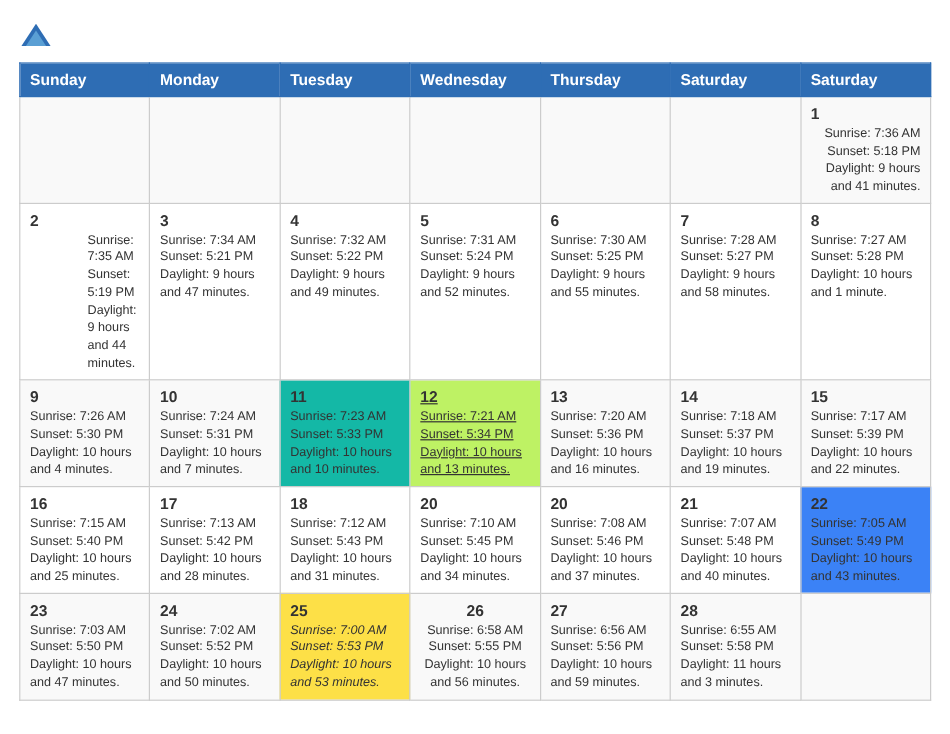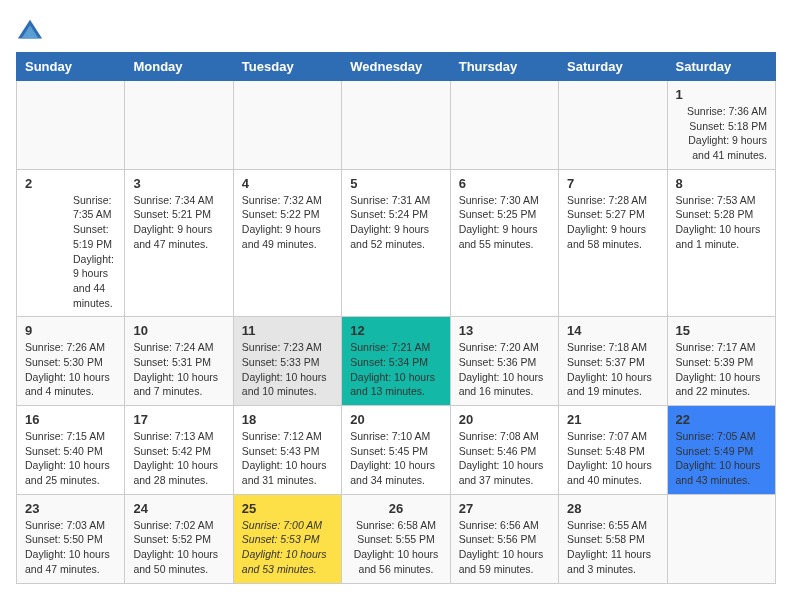--- a/index.html
+++ b/index.html
@@ -168,45 +168,45 @@
 Daylight: 9 hours and 55 minutes.</div>
         </td>
         <td style="background: rgb(255, 255, 255);">
           <span class="day-num">7</span>
           <div class="day-info" style="white-space: pre-line;">Sunrise: 7:28 AM
 Sunset: 5:27 PM
 Daylight: 9 hours and 58 minutes.</div>
         </td>
         <td style="background: rgb(255, 255, 255);">
           <span class="day-num">8</span>
-          <div class="day-info" style="white-space: pre-line;">Sunrise: 7:53 AM
+          <div class="day-info" style="white-space: pre-line;">Sunrise: 7:27 AM
 Sunset: 5:28 PM
 Daylight: 10 hours and 1 minute.</div>
         </td>
       </tr>
       <tr>
         <td style="background: rgb(249, 249, 249);">
           <span class="day-num">9</span>
           <div class="day-info" style="white-space: pre-line;">Sunrise: 7:26 AM
 Sunset: 5:30 PM
 Daylight: 10 hours and 4 minutes.</div>
         </td>
         <td style="background: rgb(249, 249, 249);">
           <span class="day-num">10</span>
           <div class="day-info" style="white-space: pre-line;">Sunrise: 7:24 AM
 Sunset: 5:31 PM
 Daylight: 10 hours and 7 minutes.</div>
         </td>
-        <td style="background: #e5e5e5;">
+        <td style="background: #14b8a6;">
           <span class="day-num">11</span>
           <div class="day-info" style="white-space: pre-line;">Sunrise: 7:23 AM
 Sunset: 5:33 PM
 Daylight: 10 hours and 10 minutes.</div>
         </td>
-        <td style="background: #14b8a6;">
+        <td style="background: #bef264; text-decoration: underline;">
           <span class="day-num">12</span>
           <div class="day-info" style="white-space: pre-line;">Sunrise: 7:21 AM
 Sunset: 5:34 PM
 Daylight: 10 hours and 13 minutes.</div>
         </td>
         <td style="background: rgb(249, 249, 249);">
           <span class="day-num">13</span>
           <div class="day-info" style="white-space: pre-line;">Sunrise: 7:20 AM
 Sunset: 5:36 PM
 Daylight: 10 hours and 16 minutes.</div>

